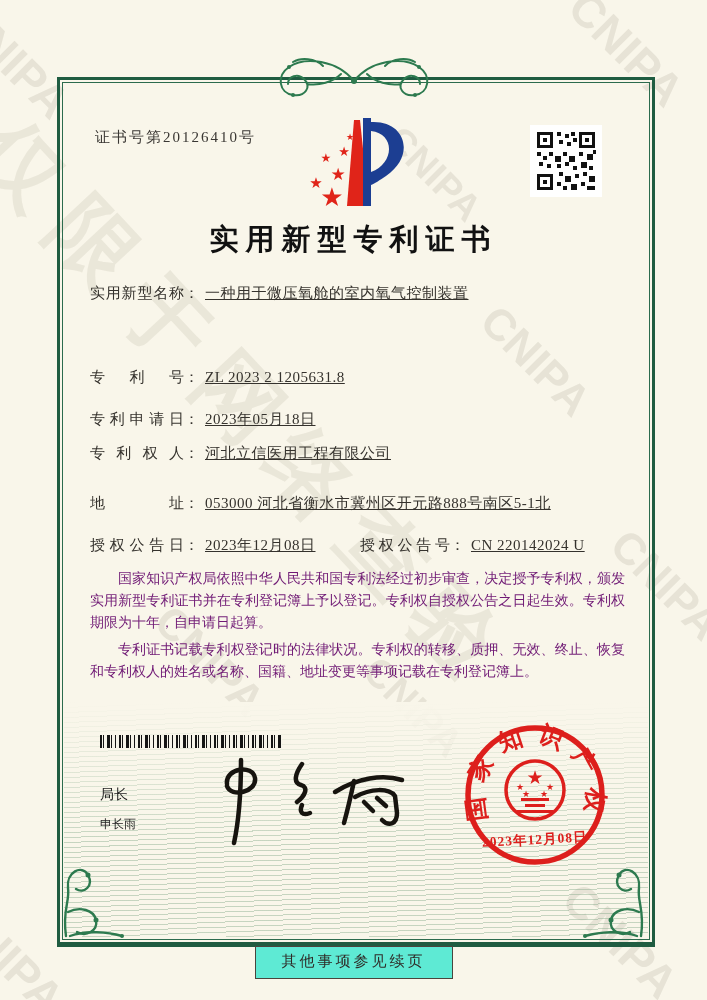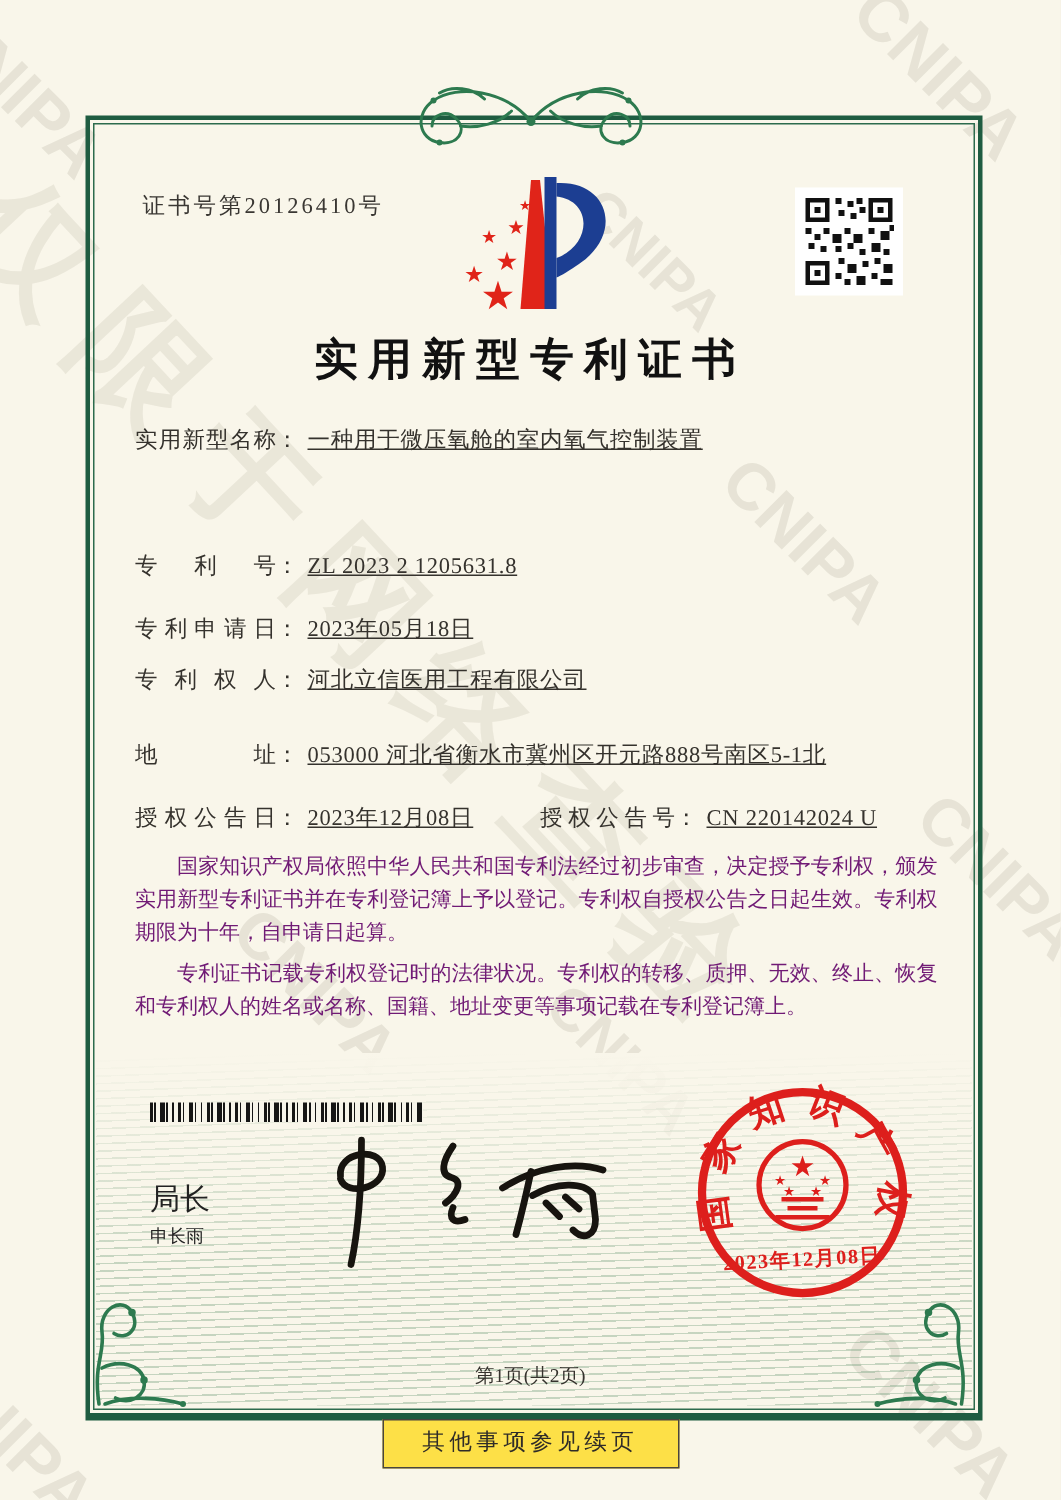--- a/index.html
+++ b/index.html
@@ -50,31 +50,31 @@
   .r0{top:284px;}.r1{top:326px;}.r2{top:368px;}.r3{top:410px;}.r4{top:444px;}.r5{top:494px;}.r6{top:536px;}
   .field-b{position:absolute;left:270px;top:0;white-space:nowrap;}
   .flabel.small{width:90px;}
   
   .paras{position:absolute;left:90px;top:568px;width:535px;z-index:2;
          font-size:14px;line-height:22px;color:#701a75;text-align:justify;}
   .paras p{margin:0 0 5px 0;text-indent:2em;}
   
   .barcode{position:absolute;left:100px;top:735px;width:182px;height:13px;z-index:2;
      background:repeating-linear-gradient(90deg,#151515 0 2px,#f6f4ea 2px 3px,#151515 3px 4px,#f6f4ea 4px 7px,#151515 7px 10px,#f6f4ea 10px 11px,#151515 11px 12px,#f6f4ea 12px 15px,#151515 15px 16px,#f6f4ea 16px 19px);}
-  .signer-title{position:absolute;left:100px;top:786px;z-index:2;font-size:20px;
+  .signer-title{position:absolute;left:100px;top:786px;z-index:2;font-size:14px;
      font-family:"Liberation Sans","DejaVu Sans",sans-serif;color:#222;}
   .signer-name{position:absolute;left:100px;top:816px;z-index:2;font-size:12px;
      font-family:"Liberation Sans","DejaVu Sans",sans-serif;color:#222;}
   .signature{position:absolute;left:205px;top:750px;z-index:2;}
   .seal{position:absolute;left:458px;top:718px;z-index:3;}
   .seal-arc{font-size:24px;font-weight:bold;letter-spacing:12px;}
   .seal-date{font-size:13.5px;font-weight:bold;letter-spacing:1px;}
   .page-num{position:absolute;left:0;right:0;top:908px;z-index:2;text-align:center;font-size:13px;color:#35322d;}
   .footer-box{position:absolute;left:50%;transform:translateX(-50%);top:946px;z-index:2;
-     border:1px solid #49453e;background:#fde047;padding:5px 26px 7px;font-size:15px;letter-spacing:3px;color:#2f2c28;}
+     border:1px solid #49453e;background:#5eead4;padding:5px 26px 7px;font-size:15px;letter-spacing:3px;color:#2f2c28;}
 </style>
 </head>
 <body>
 
 <div class="stage">
 
   <span class="wm cnipa c1">CNIPA</span>
   <span class="wm cnipa c2">CNIPA</span>
   <span class="wm cnipa c3">CNIPA</span>
   <span class="wm cnipa c4">CNIPA</span>
@@ -259,17 +259,16 @@
         <text x="68" y="79" font-size="9">★</text>
         <text x="86" y="79" font-size="9">★</text>
       </g>
       <rect x="63" y="80" width="28" height="3"></rect>
       <rect x="67" y="86" width="20" height="3"></rect>
       <rect x="59" y="92" width="36" height="3"></rect>
     </g>
     <text class="seal-date" x="77" y="126" text-anchor="middle" fill="#dd1f1c" transform="rotate(-3 77 126)">2023年12月08日</text>
   </svg>
 
-  <div class="page-num">第1页(共2页)</div>
 
   <div class="footer-box">其他事项参见续页</div>
 
 </div>
 
 </body></html>

